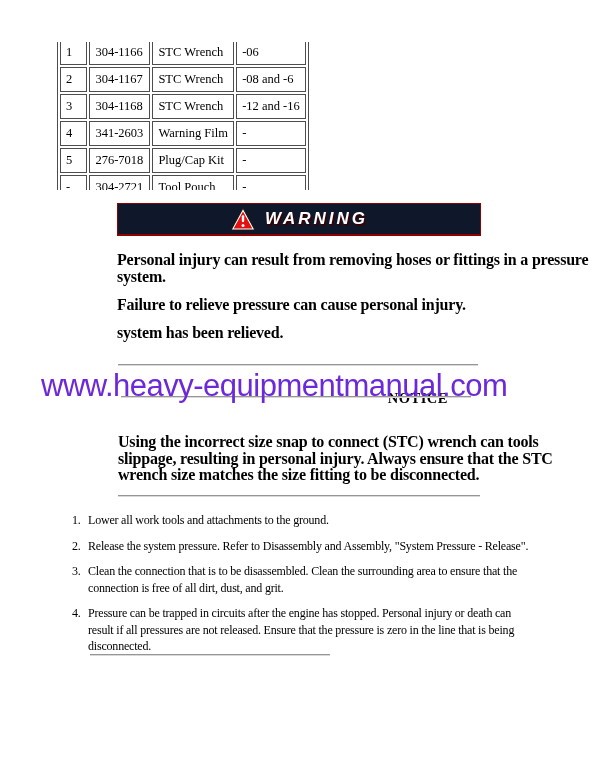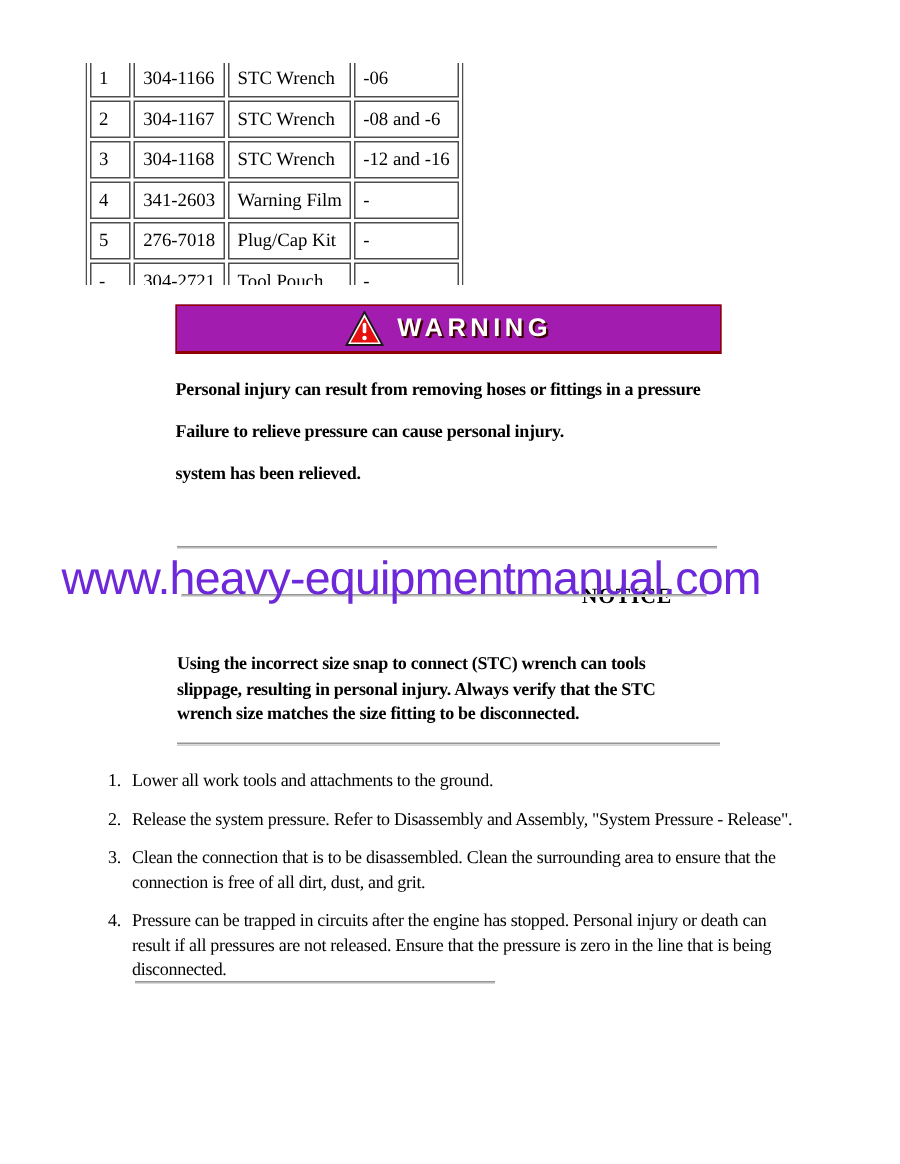--- a/index.html
+++ b/index.html
@@ -20,34 +20,34 @@
     white-space:nowrap; vertical-align:middle;
   }
   .parts-table td.c0 { width:24px; }
   .parts-table td.c1 { width:50px; }
   .parts-table td.c2 { width:70px; }
   .parts-table td.c3 { width:58px; }
 
   
   .warning-banner {
     position:absolute; left:117px; top:203px; width:364px; height:33px;
-    box-sizing:border-box; background:#a21caf;
+    box-sizing:border-box; background:#0f172a;
     border:1px solid #8f0000; border-bottom-width:2px;
-    display:flex; align-items:center; justify-content:center; gap:9px;
+    display:flex; align-items:center; justify-content:center; gap:9px;font-style:italic;
   }
   .warning-banner .banner-label {
     font-family:"Liberation Sans", sans-serif; font-weight:bold; font-size:17px;
     letter-spacing:3px; color:#ffffff; text-shadow:1.5px 1.5px 0 #3c0000;
   }
 
   
   .warn-text { position:absolute; left:117px; top:251px; width:380px; }
   .warn-text .para { margin:0 0 11px 0; }
   .b-line {
-    font-weight:bold; font-size:12px; letter-spacing:-0.2px;
+    font-weight:bold; font-size:16px; letter-spacing:-0.2px;
     line-height:17px; white-space:nowrap;
   }
 
   
   .rule { position:absolute; height:2px; background:#969696; border-bottom:1px solid #d9d9d9; box-sizing:border-box; }
   .rule-1 { left:118px; top:364px; width:360px; }
   .rule-2 { left:121px; top:396px; width:350px; z-index:1; }
   .rule-3 { left:118px; top:495px; width:362px; }
   .rule-short { left:90px; top:654px; width:240px; }
 
@@ -133,38 +133,39 @@
         <rect x="11.8" y="8.2" width="2.4" height="7" rx="1.1" fill="#ffffff"></rect>
         <circle cx="13" cy="18.4" r="1.5" fill="#ffffff"></circle>
       </svg>
     </span>
     <span class="banner-label">WARNING</span>
   </div>
 
   <div class="warn-text">
     <div class="para">
       <div class="b-line">Personal injury can result from removing hoses or fittings in a pressure</div>
+      <div class="b-line">system.</div>
     </div>
     <div class="para">
       <div class="b-line">Failure to relieve pressure can cause personal injury.</div>
     </div>
     <div class="para">
       <div class="b-line">system has been relieved.</div>
     </div>
   </div>
 
   <div class="rule rule-1"></div>
   <div class="rule rule-2"></div>
 
   <div class="watermark">www.heavy-equipmentmanual.com</div>
 
   <div class="notice-title">NOTICE</div>
   <div class="notice-text">
     <div class="b-line">Using the incorrect size snap to connect (STC) wrench can tools</div>
-    <div class="b-line">slippage, resulting in personal injury. Always verify that the STC</div>
+    <div class="b-line">slippage, resulting in personal injury. Always ensure that the STC</div>
     <div class="b-line">wrench size matches the size fitting to be disconnected.</div>
   </div>
 
   <div class="rule rule-3"></div>
 
   <div class="steps">
     <div class="step">
       <span class="num">1.</span>
       <span class="lines">
         <span class="r-line" style="display:block;">Lower all work tools and attachments to the ground.</span>

